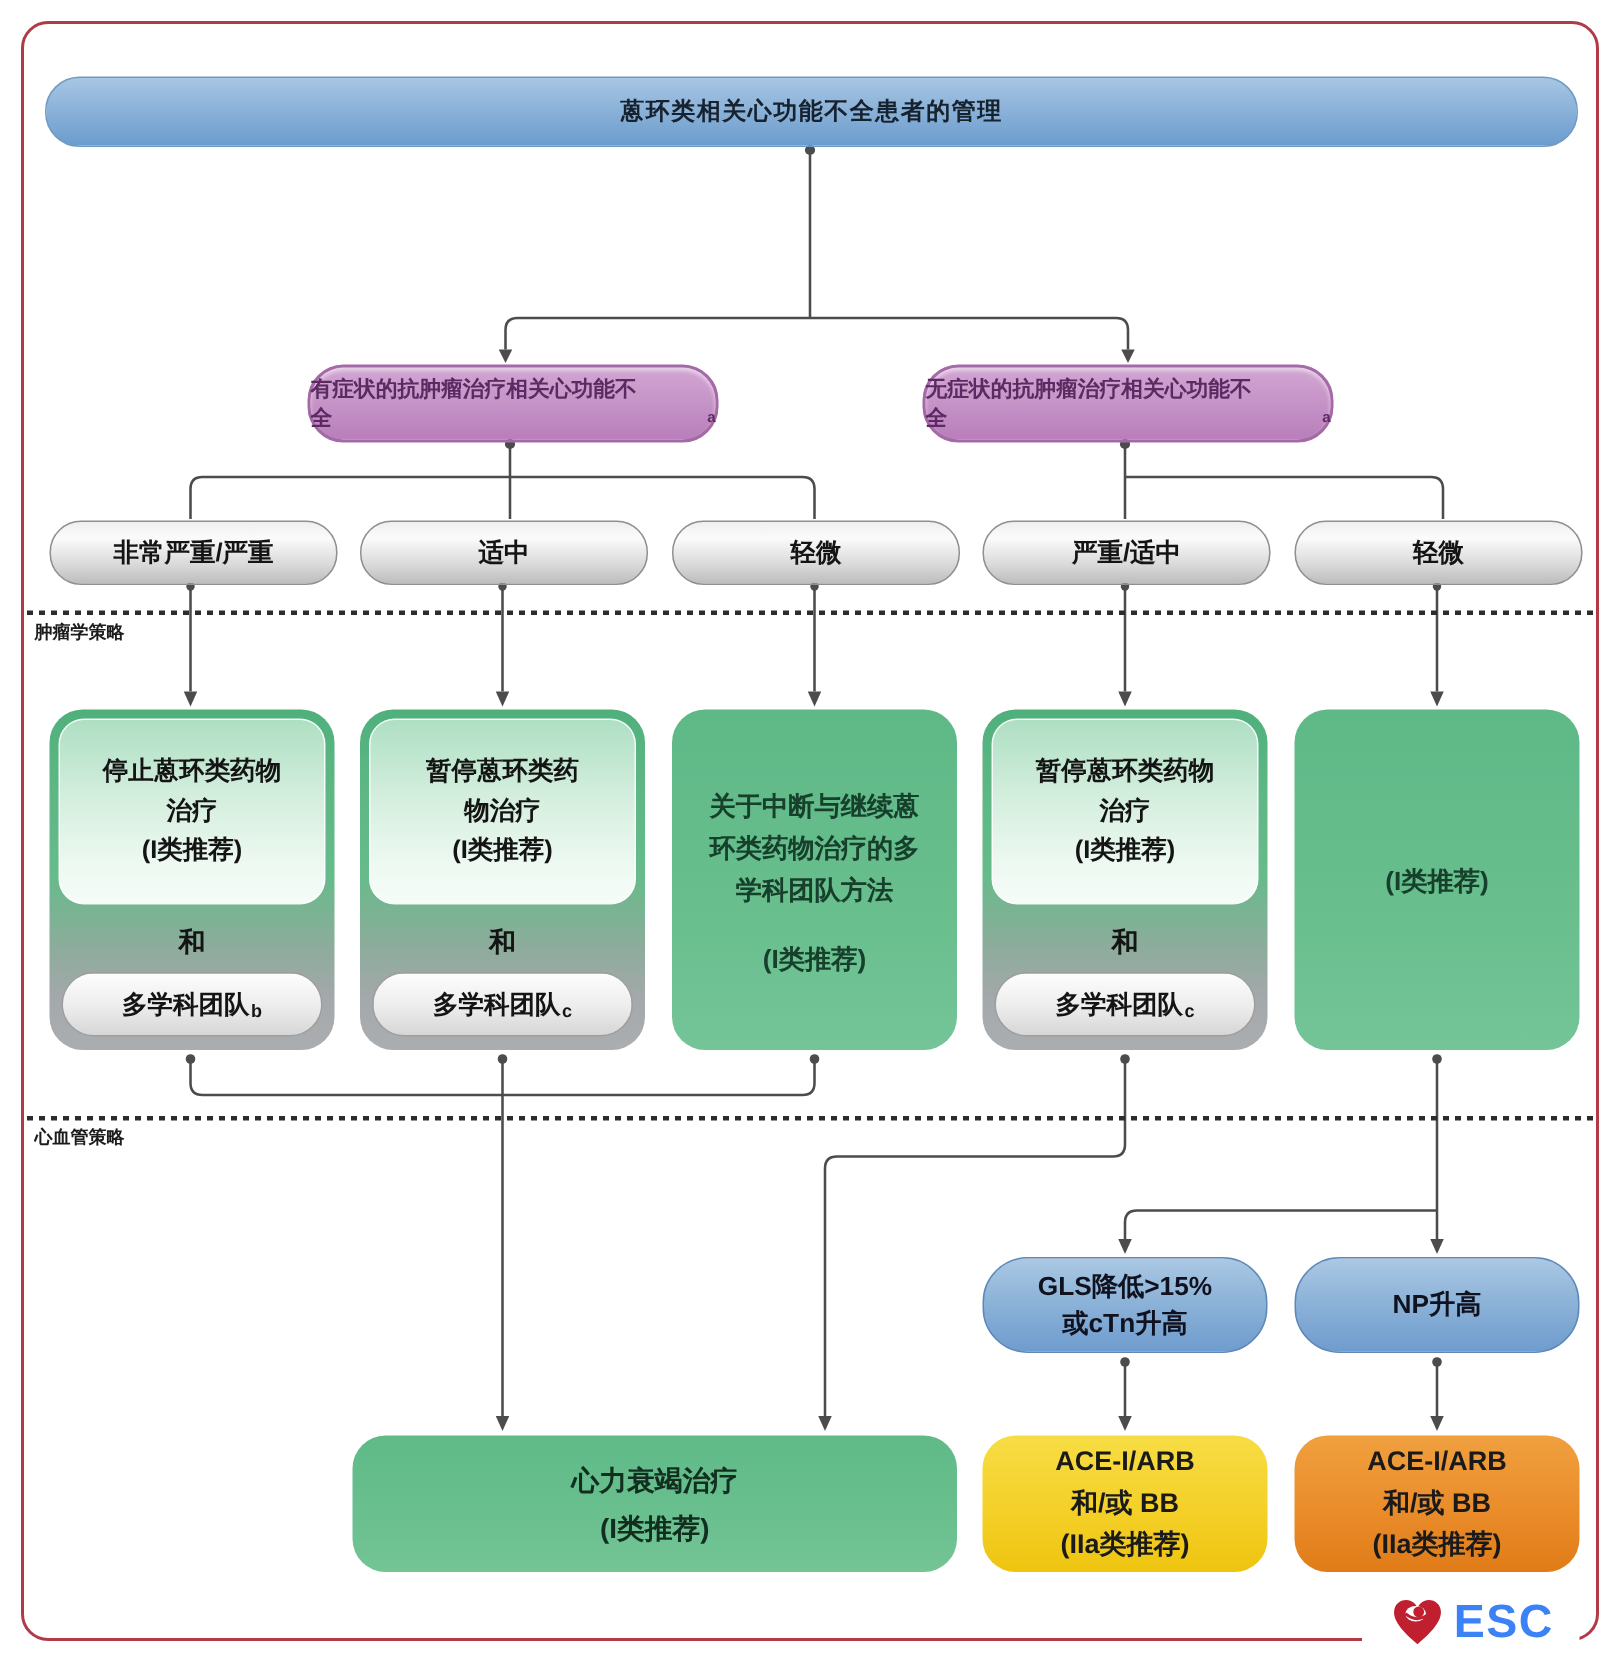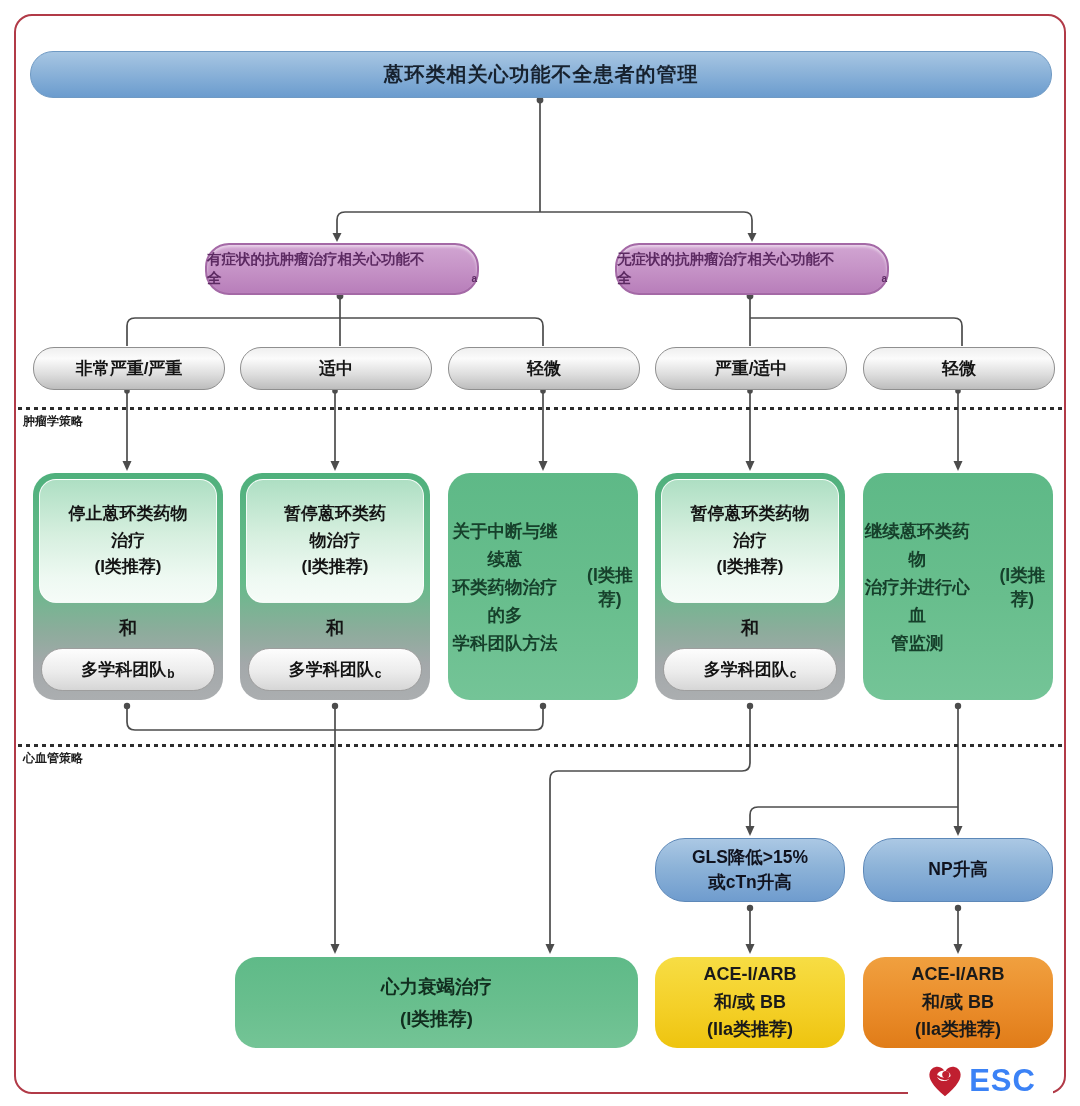--- a/index.html
+++ b/index.html
@@ -10,21 +10,21 @@
   .frame{
     position:absolute;left:14px;top:14px;width:1048px;height:1076px;
     border:2.5px solid #b13a47;border-radius:18px;
   }
   
   .title{
     position:absolute;left:30px;top:51px;width:1020px;height:45px;border-radius:23px;
     background:linear-gradient(180deg,#a7c6e3 0%,#8fb5da 40%,#6b9cce 100%);
     border:1px solid #6f9ac4;
     display:flex;align-items:center;justify-content:center;
-    font-size:20px;font-weight:bold;color:#17222f;letter-spacing:1px;
+    font-size:16px;font-weight:bold;color:#17222f;letter-spacing:1px;
   }
   
   .purple{
     position:absolute;top:243px;width:270px;height:48px;border-radius:24px;
     background:linear-gradient(180deg,#d1a5d2 0%,#c795c8 45%,#b87eba 100%);
     border:2px solid #a469a6;box-shadow:inset 0 2px 3px rgba(255,255,255,.55);
     display:flex;align-items:center;justify-content:center;
     font-size:14.5px;font-weight:bold;color:#5c2a62;gap:42px;
   }
   .purple .sup{font-size:10px;margin-left:1px;align-self:flex-end;padding-bottom:9px;}
@@ -50,21 +50,21 @@
   .sl1{top:413px;} .sl2{top:750px;text-align:right;}
   
   .gbox{
     position:absolute;top:473px;width:190px;height:227px;border-radius:22px;
   }
   .gbox.split{
     background:linear-gradient(180deg,#4fb07c 0%,#5cb684 20%,#66bb8a 48%,#8dac9c 70%,#a3a8aa 84%,#abaeb0 100%);
   }
   .gbox.solid{
     background:linear-gradient(180deg,#5eb987 0%,#68be8d 55%,#74c497 100%);
-    display:flex;flex-direction:row;align-items:center;justify-content:center;gap:20px;
+    display:flex;flex-direction:column;align-items:center;justify-content:center;gap:20px;
   }
   .gbox .inner{
     position:absolute;left:6px;top:6px;width:178px;height:124px;border-radius:17px;
     background:linear-gradient(180deg,#aedfc3 0%,#d6efdf 45%,#eef9f2 80%,#f6fcf8 100%);
     border:1px solid rgba(255,255,255,.85);
     display:flex;align-items:center;justify-content:center;text-align:center;
     font-size:17px;font-weight:bold;color:#141414;line-height:1.55;
     box-sizing:border-box;
   }
   .gbox .and{
@@ -250,23 +250,20 @@
 治疗
 (I类推荐)</div>
     <div class="and">和</div>
     <div class="teampill">
       <span>多学科团队</span>
         <span class="sub">c</span>
     </div>
   </div>
 
   <div class="gbox solid c5">
-    <div class="main pre">继续蒽环类药物
-治疗并进行心血
-管监测</div>
     <div class="rec">(I类推荐)</div>
   </div>
 
   <div class="blue pre c4">GLS降低&gt;15%
 或cTn升高</div>
   <div class="blue pre c5">NP升高</div>
 
   <div class="outcome hf pre">心力衰竭治疗
 (I类推荐)</div>
   <div class="outcome acey pre">ACE-I/ARB

